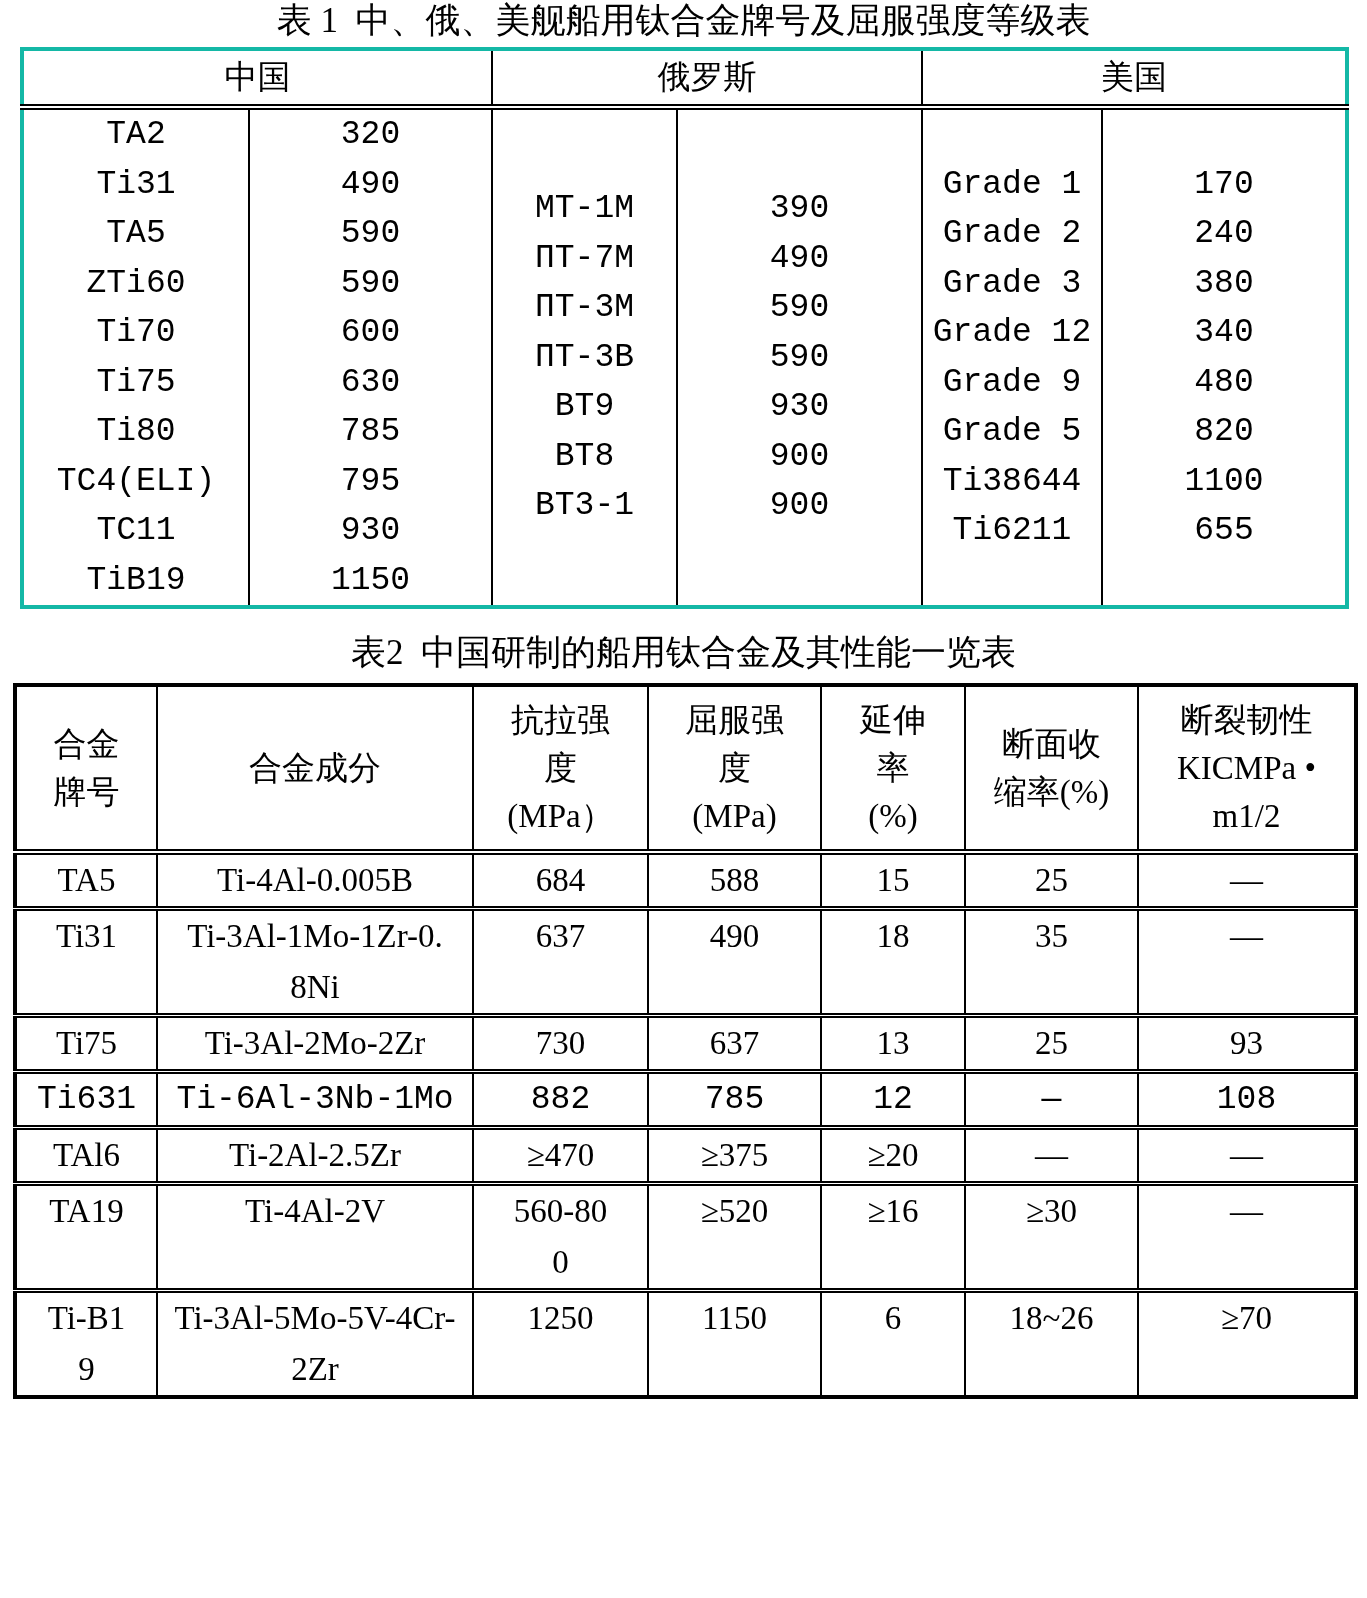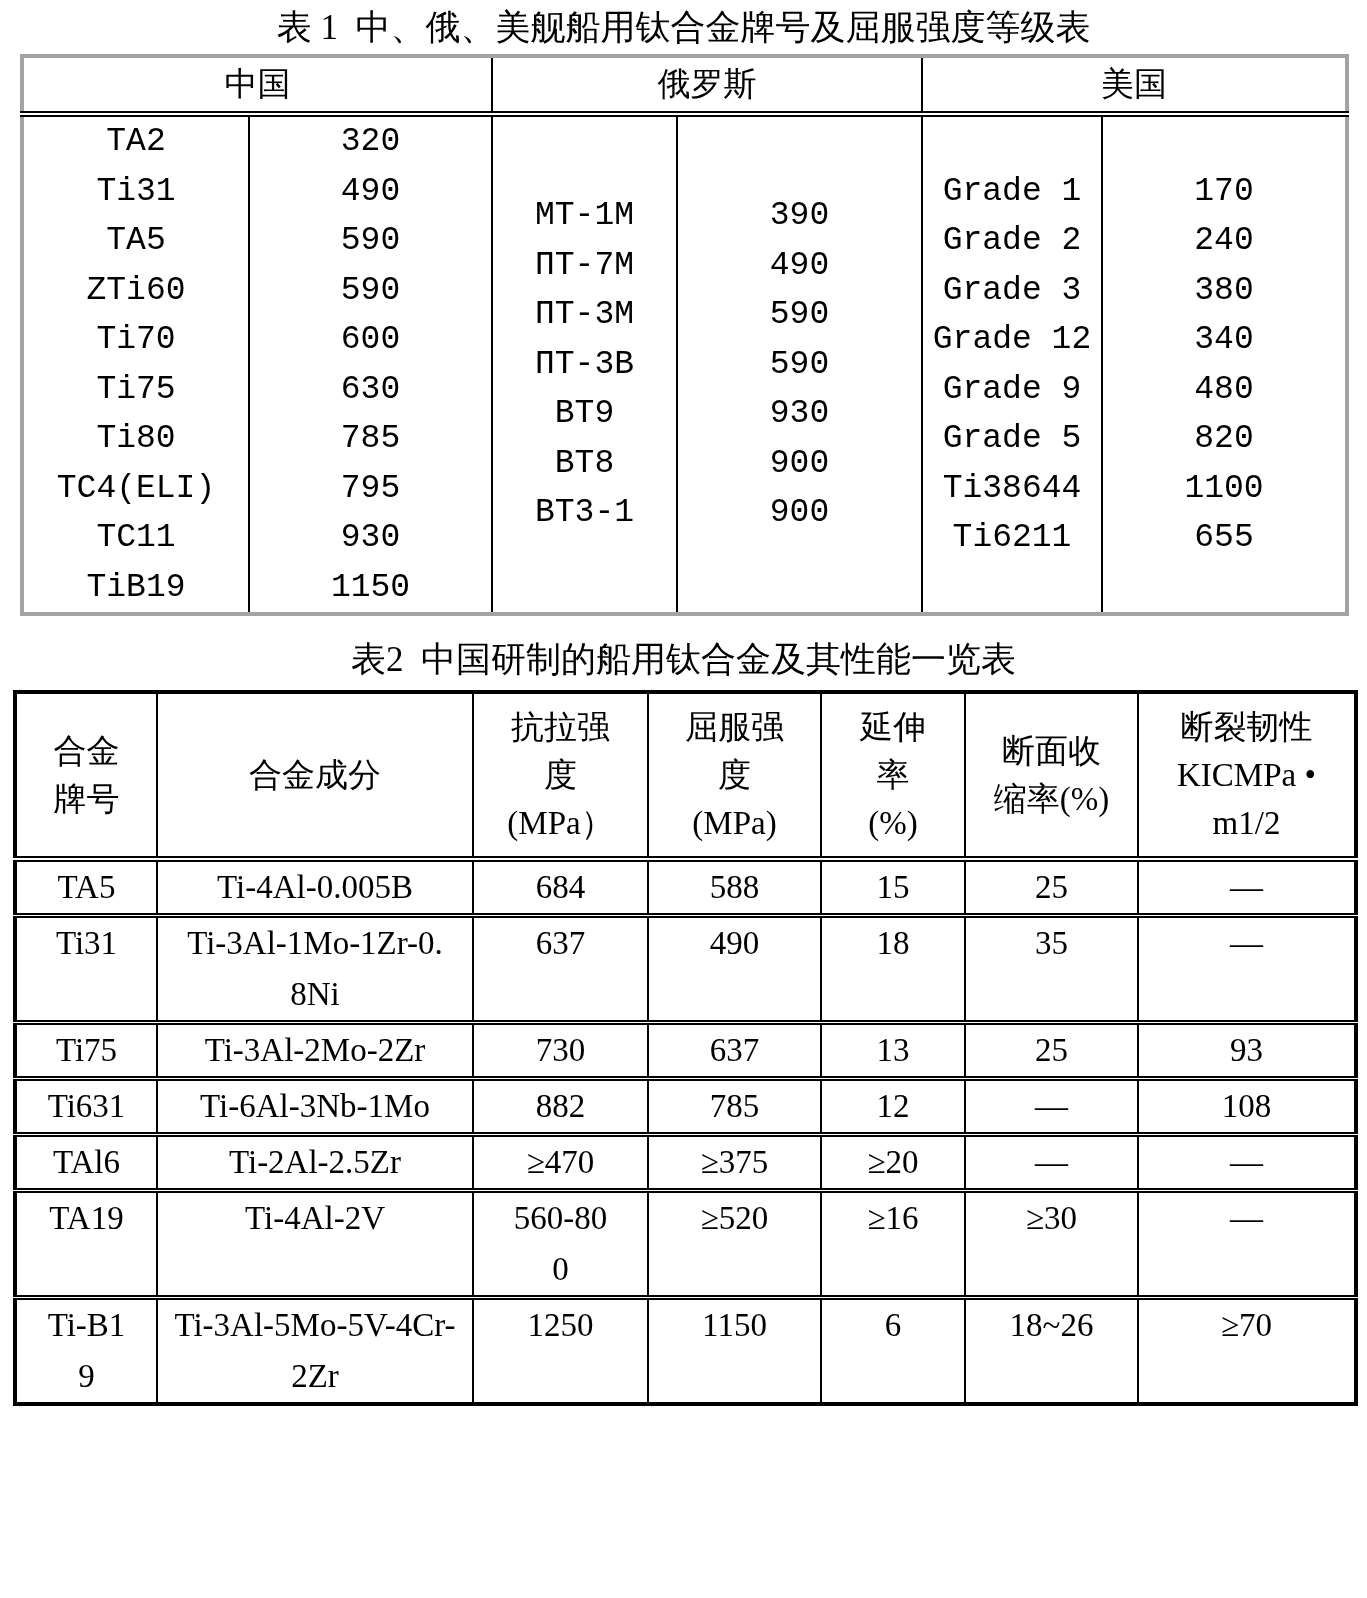--- a/index.html
+++ b/index.html
@@ -13,31 +13,31 @@
     color: #000;
     font-family: "Liberation Serif", "DejaVu Serif", serif;
     overflow: hidden;
   }
   .doc-title {
     text-align: center;
     font-size: 35px;
     line-height: 40px;
     white-space: pre;
   }
-  #title1 { padding-top: 8px; }
+  #title1 { padding-top: 1px; }
   #title2 { margin-top: 24px; margin-bottom: 10px; }
 
   
   table.t1 {
     border-collapse: collapse;
     table-layout: fixed;
     width: 1325px;
     margin-left: 20px;
     margin-top: 6px;
-    border: 4px solid #a3a3a3;
+    border: 4px solid #14b8a6;
   }
   table.t1 th, table.t1 td {
     border: 2px solid #000;
     padding: 0;
     font-weight: normal;
     text-align: center;
     font-size: 33px;
   }
   table.t1 tr.country-row th {
     height: 53px;
@@ -78,21 +78,21 @@
     border-bottom: 6px double #000;
   }
   table.t2 tr.data td {
     vertical-align: top;
     line-height: 51px;
   }
   table.t2 tr.data + tr.data td {
     border-top: 5px double #000;
   }
   tr.r-s td { height: 50px; }
-  tr.r-m td { height: 48px; }
+  tr.r-m td { height: 48px; font-family: Liberation Mono, monospace; }
   tr.r-d td { height: 102px; }
   tr.r-e td { height: 97px; }
 </style>
 </head>
 <body>
 
 <div class="doc-title" id="title1">表 1  中、俄、美舰船用钛合金牌号及屈服强度等级表</div>
 
 <table class="t1">
   <colgroup>

